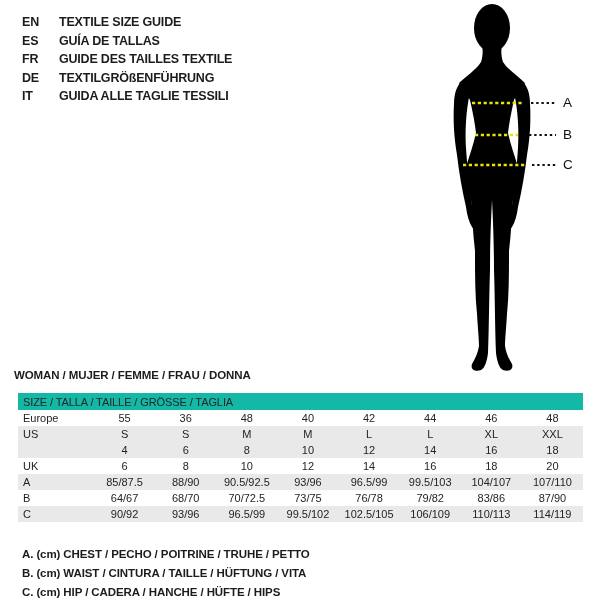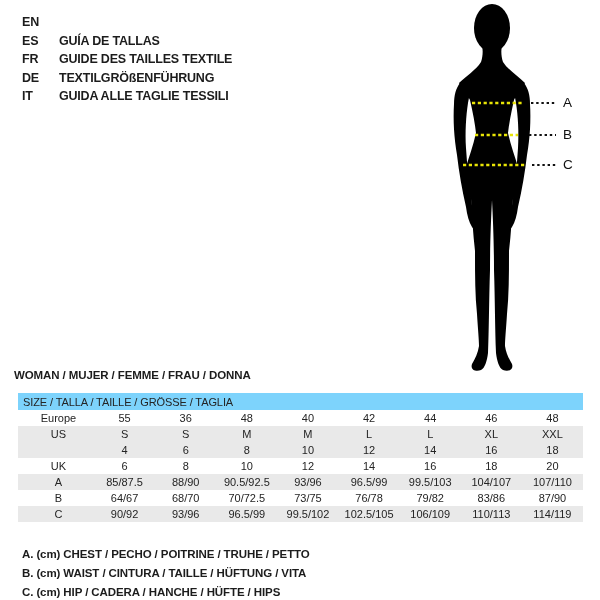--- a/index.html
+++ b/index.html
@@ -17,36 +17,37 @@
   .figure { position:absolute; left:420px; top:0; width:180px; height:378px; }
   .figure svg { position:absolute; left:0; top:0; }
   .measure-label { position:absolute; left:143px; font-size:13.5px; line-height:16px; color:#101010; font-weight:400; }
 
   
   .section-title { position:absolute; left:14px; top:369px; font-size:11.5px; font-weight:700; letter-spacing:-0.1px; white-space:nowrap; }
 
   
   .size-table { position:absolute; left:18px; top:393px; width:565px; border-collapse:collapse; table-layout:fixed; font-size:11px; color:#242424; }
   .size-table td { height:16px; text-align:center; padding:0; vertical-align:middle; white-space:nowrap; }
-  .size-table td.lbl { text-align:center; padding-left:5px; }
-  .size-table tr.hdr td { background:#7dd3fc; text-align:left; padding-left:5px; height:17px; letter-spacing:-0.1px; }
+  .size-table td.lbl { text-align:left; padding-left:5px; }
+  .size-table tr.hdr td { background:#14b8a6; text-align:left; padding-left:5px; height:17px; letter-spacing:-0.1px; }
   .size-table tr.shade td { background:#e9e9e9;margin-left:24px; }
 
   
   .legend { position:absolute; left:22px; top:545px; font-size:11.5px; font-weight:700; line-height:19px; letter-spacing:-0.1px; }
   .legend div { white-space:nowrap; }
 </style>
 </head>
 <body>
 
 <div class="page">
 
   <div class="lang-list">
       <div class="lang-row">
         <span class="lang-code">EN</span>
+        <span>TEXTILE SIZE GUIDE</span>
       </div>
       <div class="lang-row">
         <span class="lang-code">ES</span>
         <span>GUÍA DE TALLAS</span>
       </div>
       <div class="lang-row">
         <span class="lang-code">FR</span>
         <span>GUIDE DES TAILLES TEXTILE</span>
       </div>
       <div class="lang-row">

